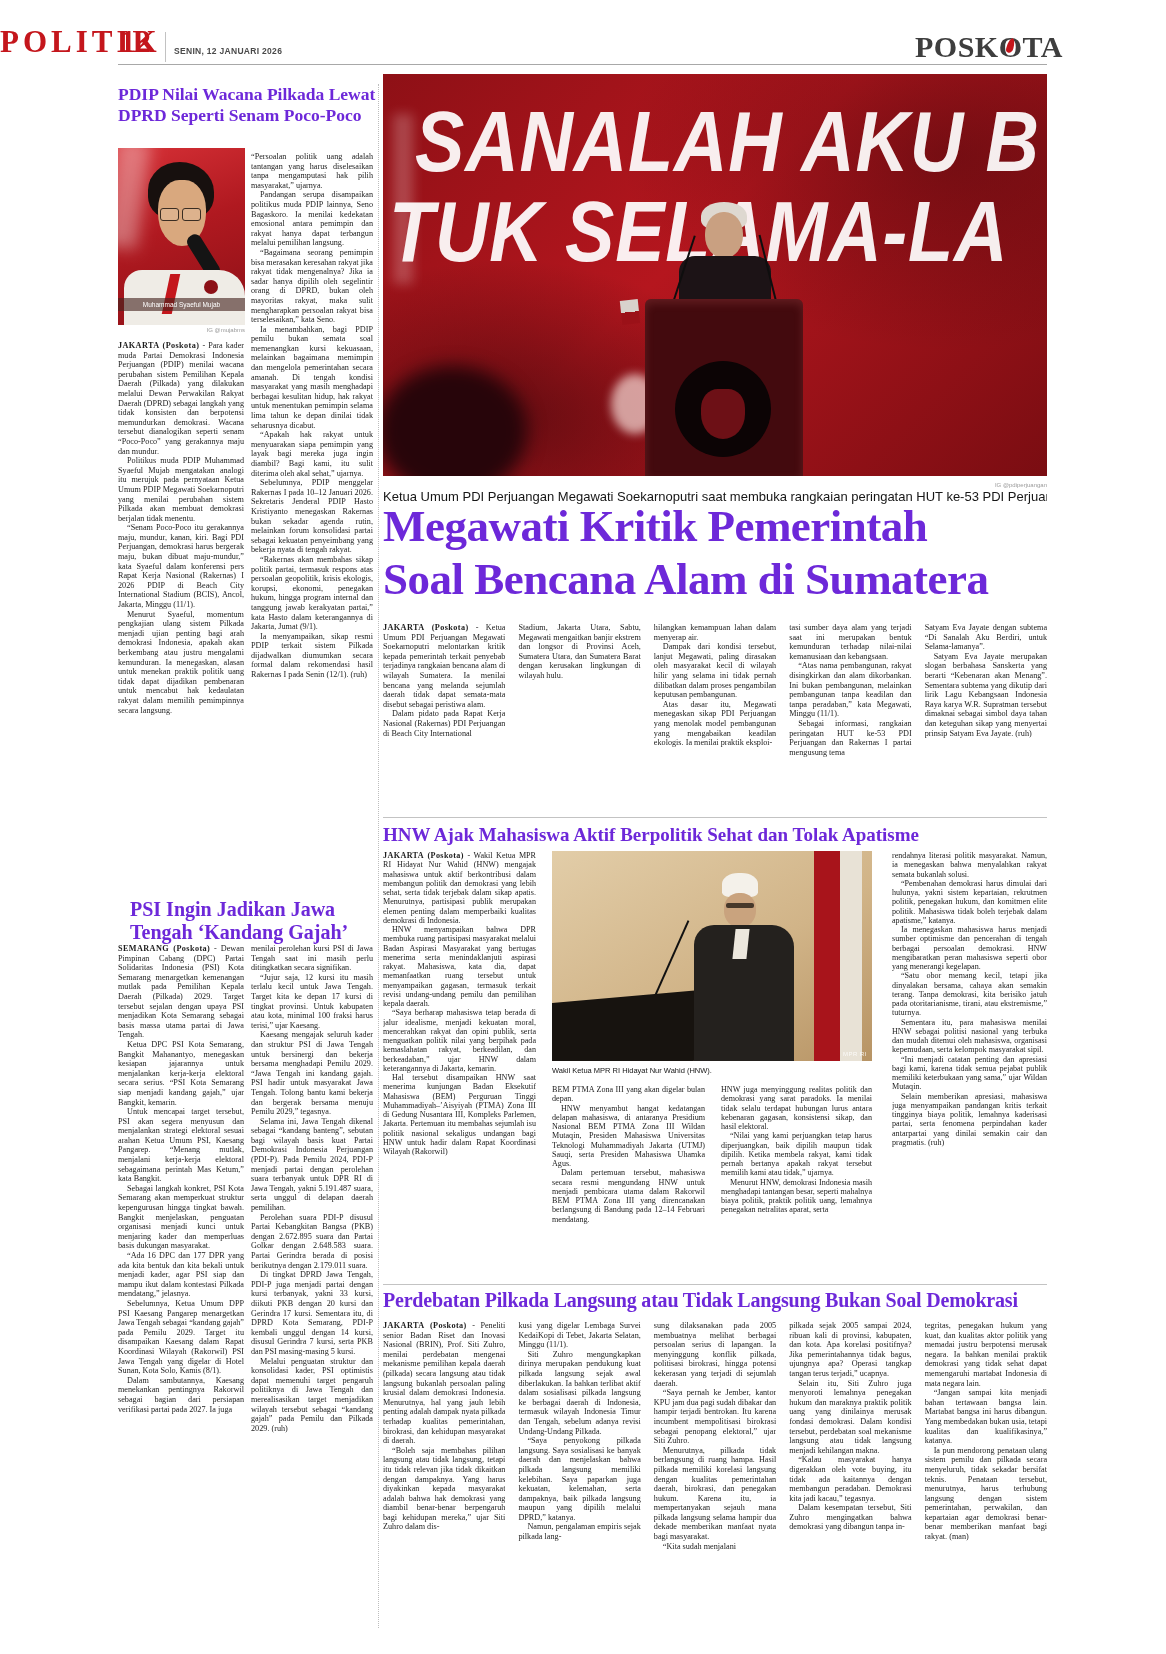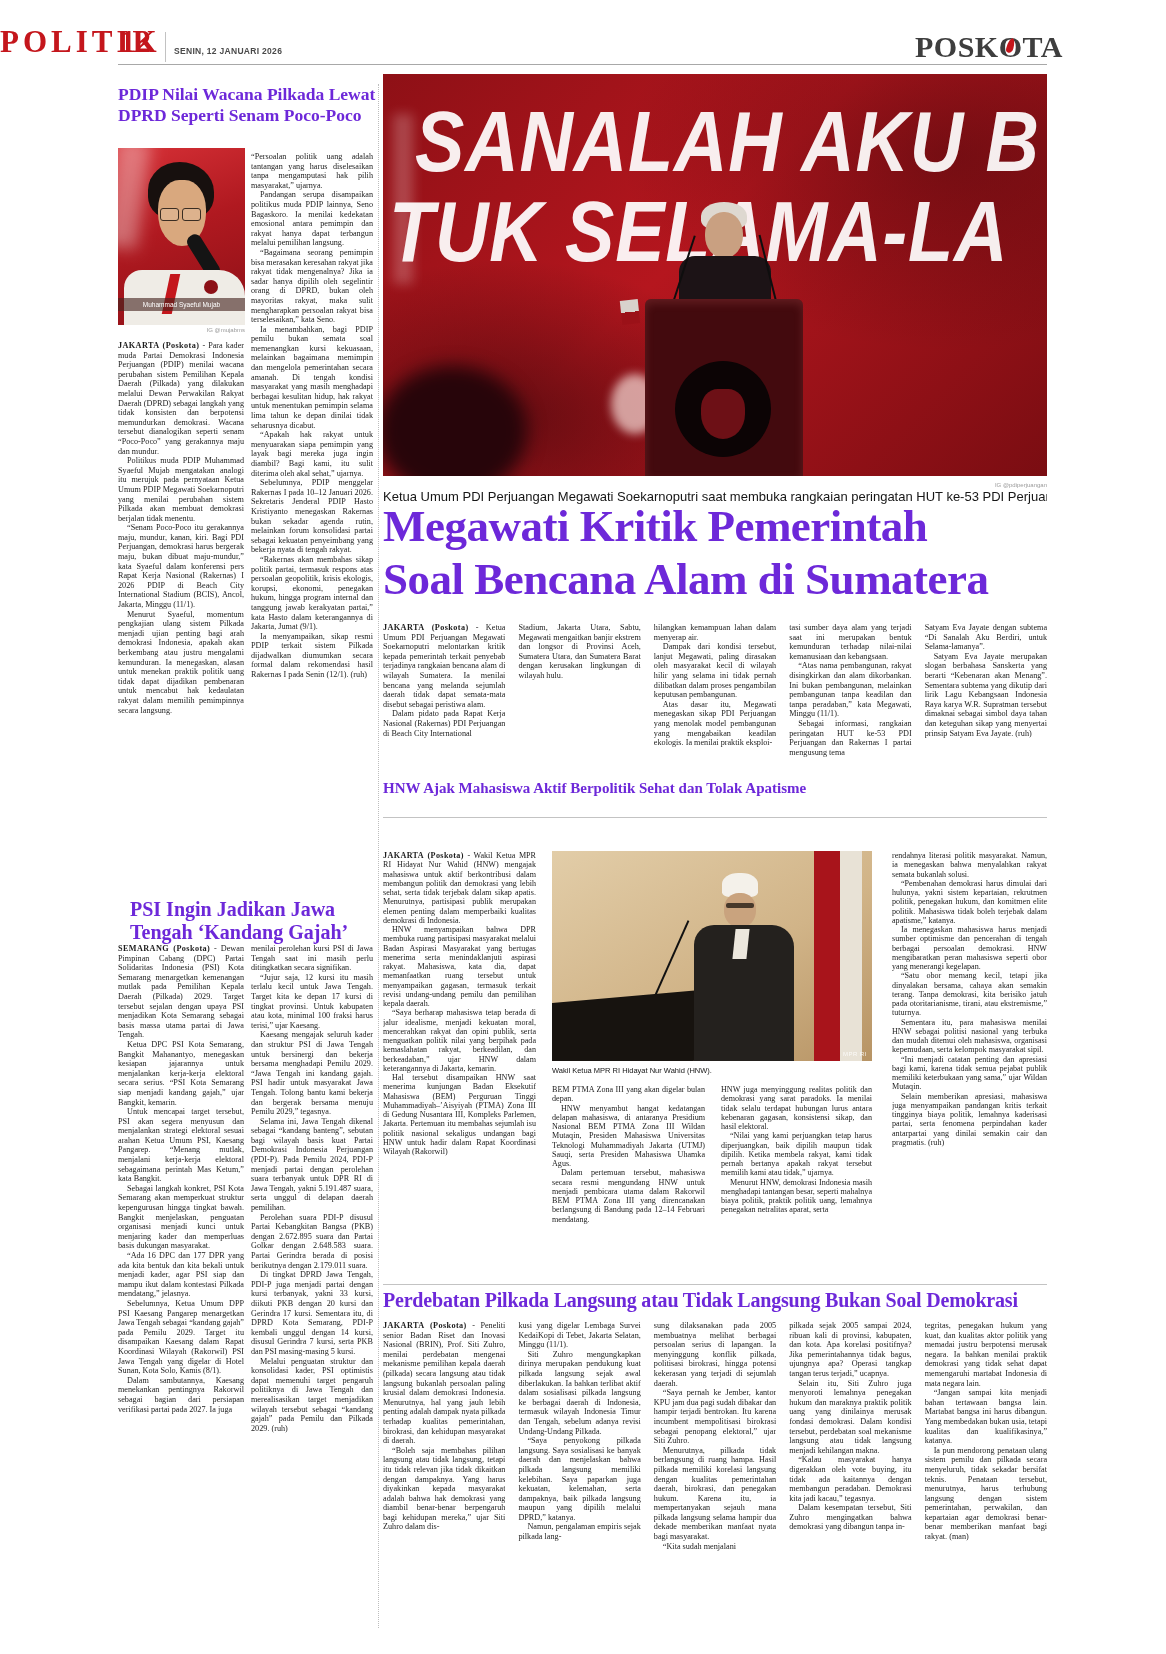--- a/index.html
+++ b/index.html
@@ -77,21 +77,21 @@
   .mp-flowers { position:absolute; left:228px; top:300px; width:48px; height:60px; background:rgba(255,236,230,.65); border-radius:50%; filter:blur(5px); }
   .mp-minflag { position:absolute; left:238px; top:226px; width:18px; height:24px; background:linear-gradient(#d8d2cc 0 50%, #9b1118 50% 100%); transform:rotate(-6deg); }
   .mega-credit { left:383px; top:482px; width:664px; }
   .mega-caption { left:383px; top:489px; width:664px; font-size:13px; white-space:nowrap; overflow:hidden; }
   .mega-headline { left:383px; top:500px; width:664px; font-size:45px; line-height:53px; letter-spacing:-.5px; }
   .mega-cols { left:383px; top:623px; width:664px; height:194px; display:flex; gap:13px; }
   .mega-cols .colbox { flex:1; height:100%; }
 
   
   .rule-hnw { left:383px; top:817px; width:664px; }
-  .hnw-headline { left:383px; top:776px; width:664px; font-size:15px; line-height:25px; }
+  .hnw-headline { left:383px; top:822px; width:664px; font-size:19px; line-height:25px; }
   .hnw-col1 { left:383px; top:851px; width:153px; height:450px; }
   .hnw-col2 { left:552px; top:1085px; width:153px; height:214px; }
   .hnw-col3 { left:721px; top:1085px; width:151px; height:214px; }
   .hnw-col4 { left:892px; top:851px; width:155px; height:450px; }
   .hnw-colbox { font-size:8.1px; line-height:9.25px; }
   .hnw-photo { left:552px; top:851px; width:320px; height:210px; overflow:hidden;
     background:linear-gradient(150deg,#e2cda8 0%,#d1b488 55%,#b79465 100%); }
   .hp-podium { position:absolute; left:-10px; top:146px; width:160px; height:70px; background:#17130f; transform:rotate(-5deg); border-radius:4px; }
   .hp-mic { position:absolute; left:118px; top:66px; width:2px; height:86px; background:#111; transform:rotate(24deg); }
   .hp-peci { position:absolute; left:170px; top:22px; width:36px; height:24px; background:#f4f1ea; border-radius:45% 45% 20% 20%; }

